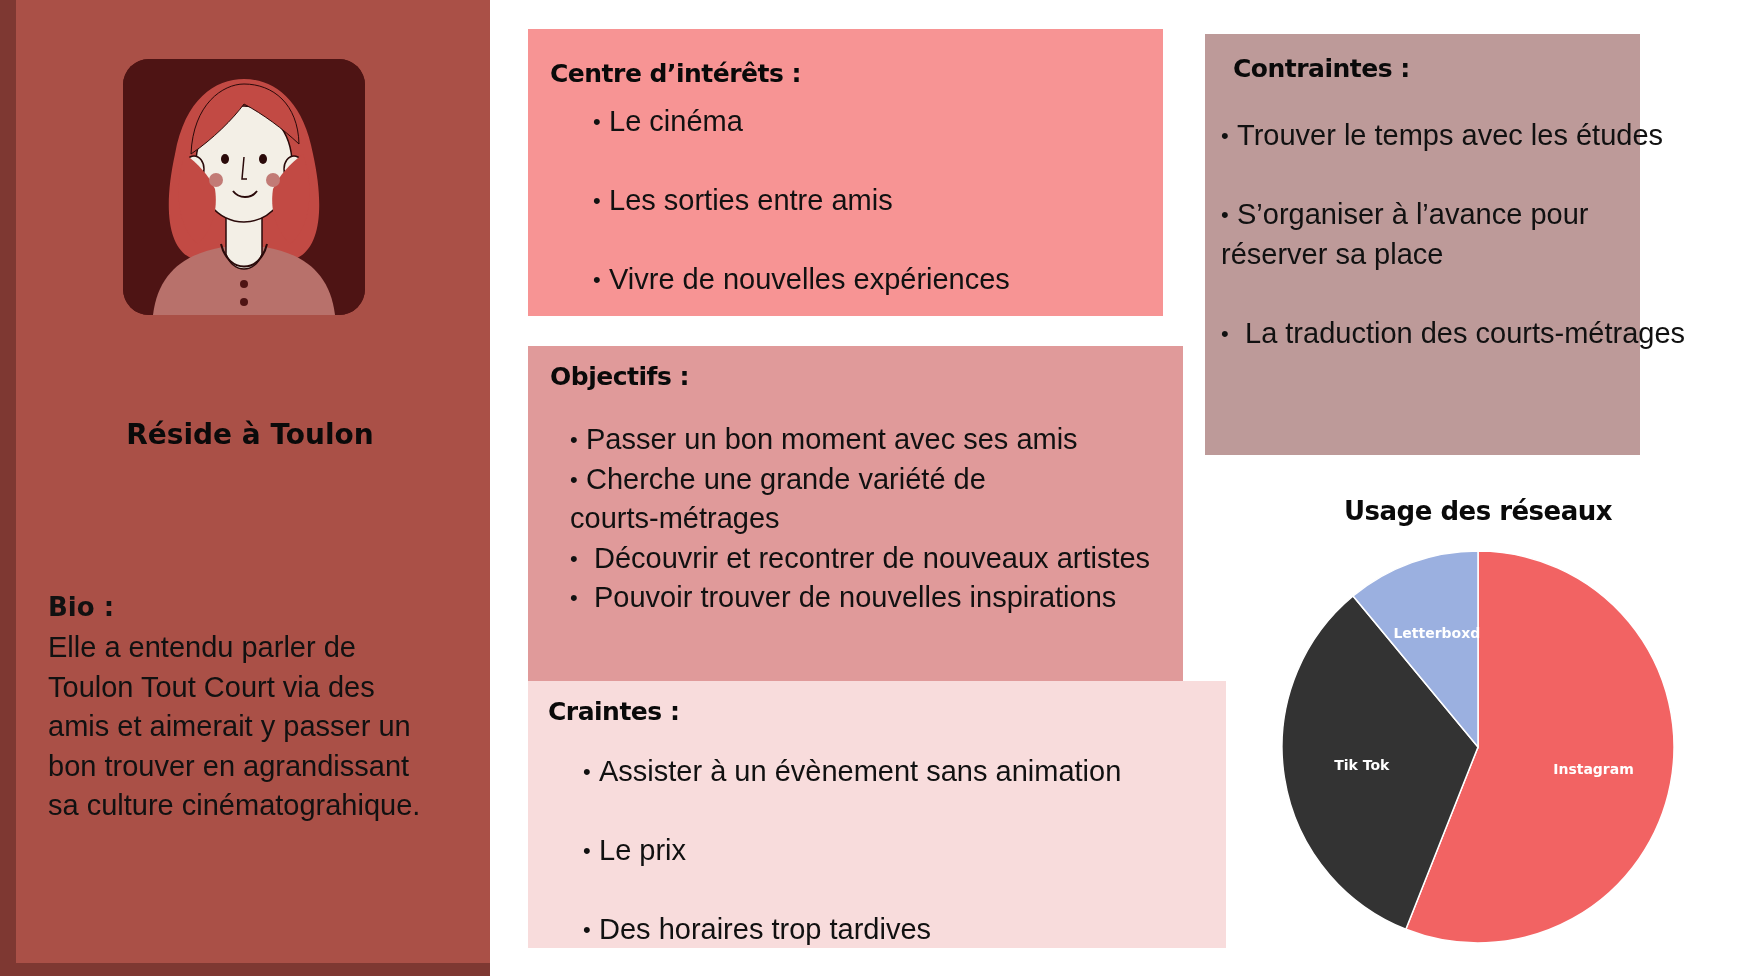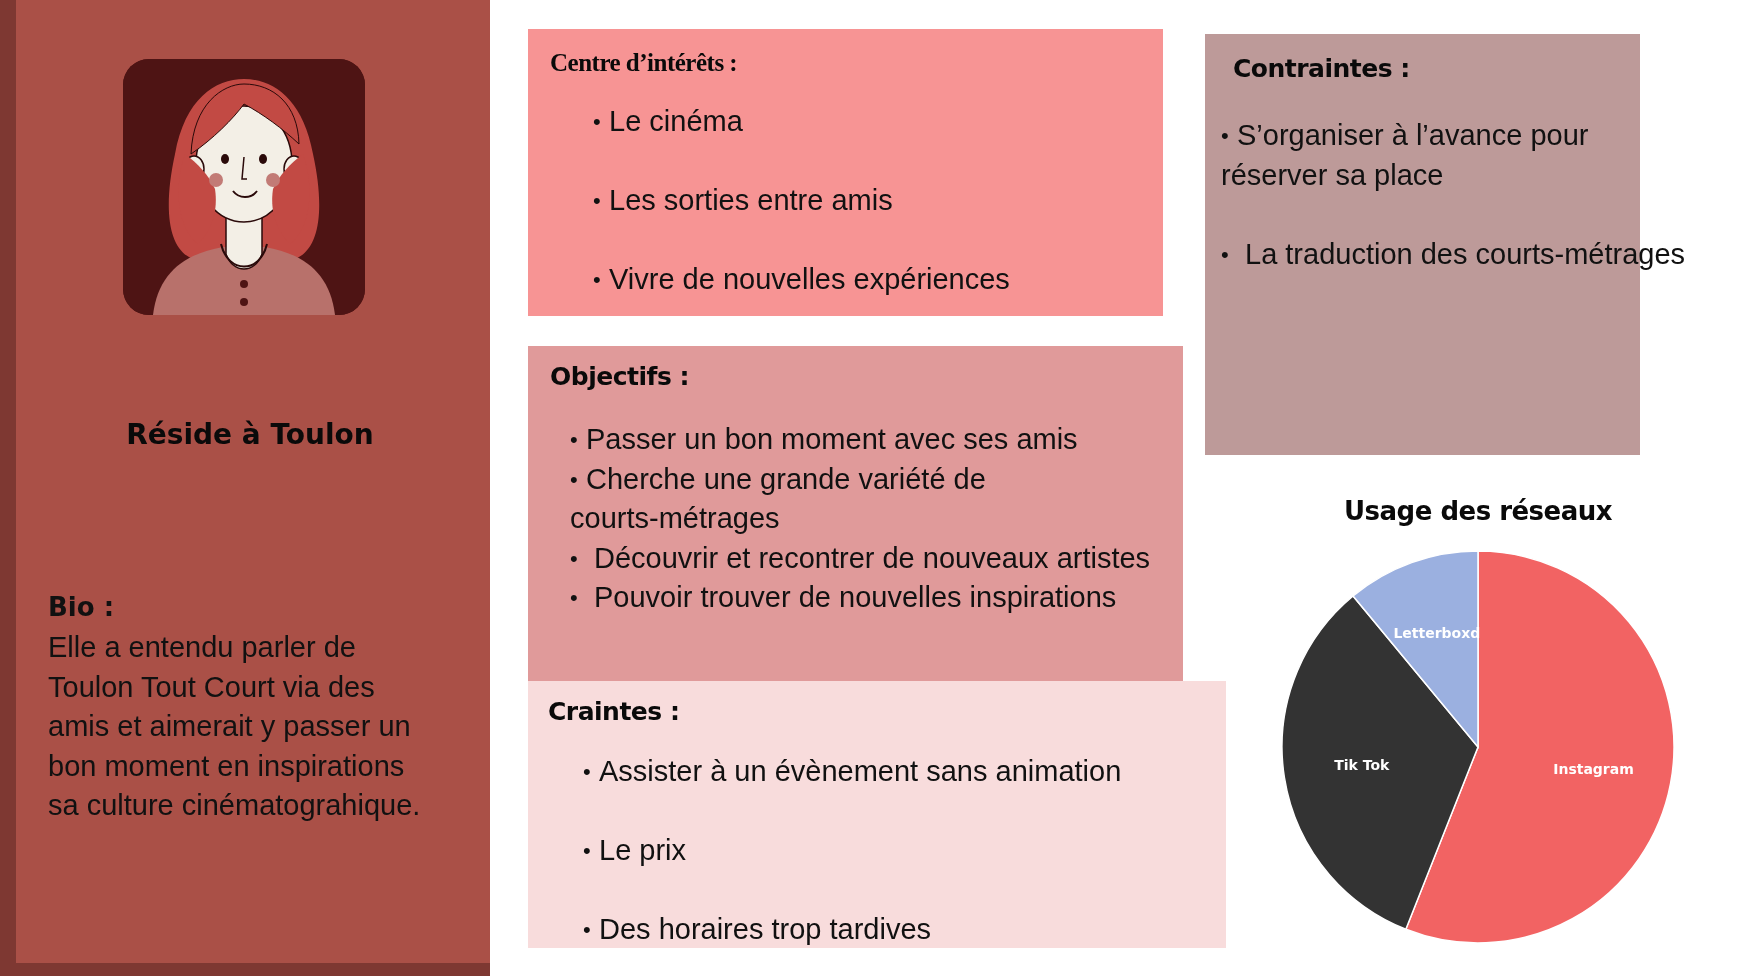--- a/index.html
+++ b/index.html
@@ -46,21 +46,21 @@
   .card h2 {
     margin:0; font-family:"DejaVu Sans", sans-serif; font-weight:bold;
     font-size:25px; letter-spacing:-0.5px; color:#0a0a0a;
     position:absolute; white-space:nowrap;
   }
   .card ul { list-style:none; margin:0; padding:0; position:absolute; }
   .card li { white-space:nowrap; font-size:29px; color:#111; }
   .bullet { display:inline-block; width:16px; font-size:22px; vertical-align:2px; }
 
   .card-interests { left:528px; top:29px; width:635px; height:287px; background:#f79494; }
-  .card-interests h2 { left:22px; top:20px;font-family:Liberation Serif, serif; }
+  .card-interests h2 { left:22px; top:30px; }
   .card-interests ul { left:65px; top:72px; }
   .card-interests li { height:79px; line-height:40px; }
 
   .card-goals { left:528px; top:346px; width:655px; height:340px; background:#e09a9a; }
   .card-goals h2 { left:22px; top:16px; }
   .card-goals ul { left:11px; top:74px;margin-left:31px; }
   .card-goals li { line-height:39.5px; }
   .card-goals li.wide .bullet { width:24px; }
 
   .card-fears { left:528px; top:681px; width:698px; height:267px; background:#f8dcdc; }
@@ -128,21 +128,21 @@
     </svg>
   </div>
 
   <div class="persona-location">Réside à Toulon</div>
 
   <div class="bio-heading">Bio :</div>
   <div class="bio-text">
     <div>Elle a entendu parler de</div>
     <div>Toulon Tout Court via des</div>
     <div>amis et aimerait y passer un</div>
-    <div>bon moment en inspirations</div>
+    <div>bon trouver en agrandissant</div>
     <div>sa culture cinématograhique.</div>
   </div>
 </div>
 
 <div class="card card-interests">
   <h2>Centre d’intérêts :</h2>
   <ul>
     <li><span class="bullet">•</span><span>Le cinéma</span></li>
     <li><span class="bullet">•</span><span>Les sorties entre amis</span></li>
     <li><span class="bullet">•</span><span>Vivre de nouvelles expériences</span></li>
@@ -165,20 +165,21 @@
   <ul>
     <li><span class="bullet">•</span><span>Assister à un évènement sans animation</span></li>
     <li><span class="bullet">•</span><span>Le prix</span></li>
     <li><span class="bullet">•</span><span>Des horaires trop tardives</span></li>
   </ul>
 </div>
 
 <div class="card card-constraints">
   <h2>Contraintes :</h2>
   <ul>
+    <li><span class="bullet">•</span><span>Trouver le temps avec les études</span></li>
     <li style="margin-bottom:0"><span class="bullet">•</span><span>S’organiser à l’avance pour</span></li>
     <li><span>réserver sa place</span></li>
     <li class="wide"><span class="bullet">•</span><span>La traduction des courts-métrages</span></li>
   </ul>
 </div>
 
 <div class="chart">
   <div class="chart-title">Usage des réseaux</div>
   <svg id="pie" width="460" height="480">
       <path d="M228,257 L228,61 A196,196 0 1 1 155.84758767380305,439.23619123409725 Z" fill="#f26363" stroke="#ffffff" stroke-width="1.5"></path>

